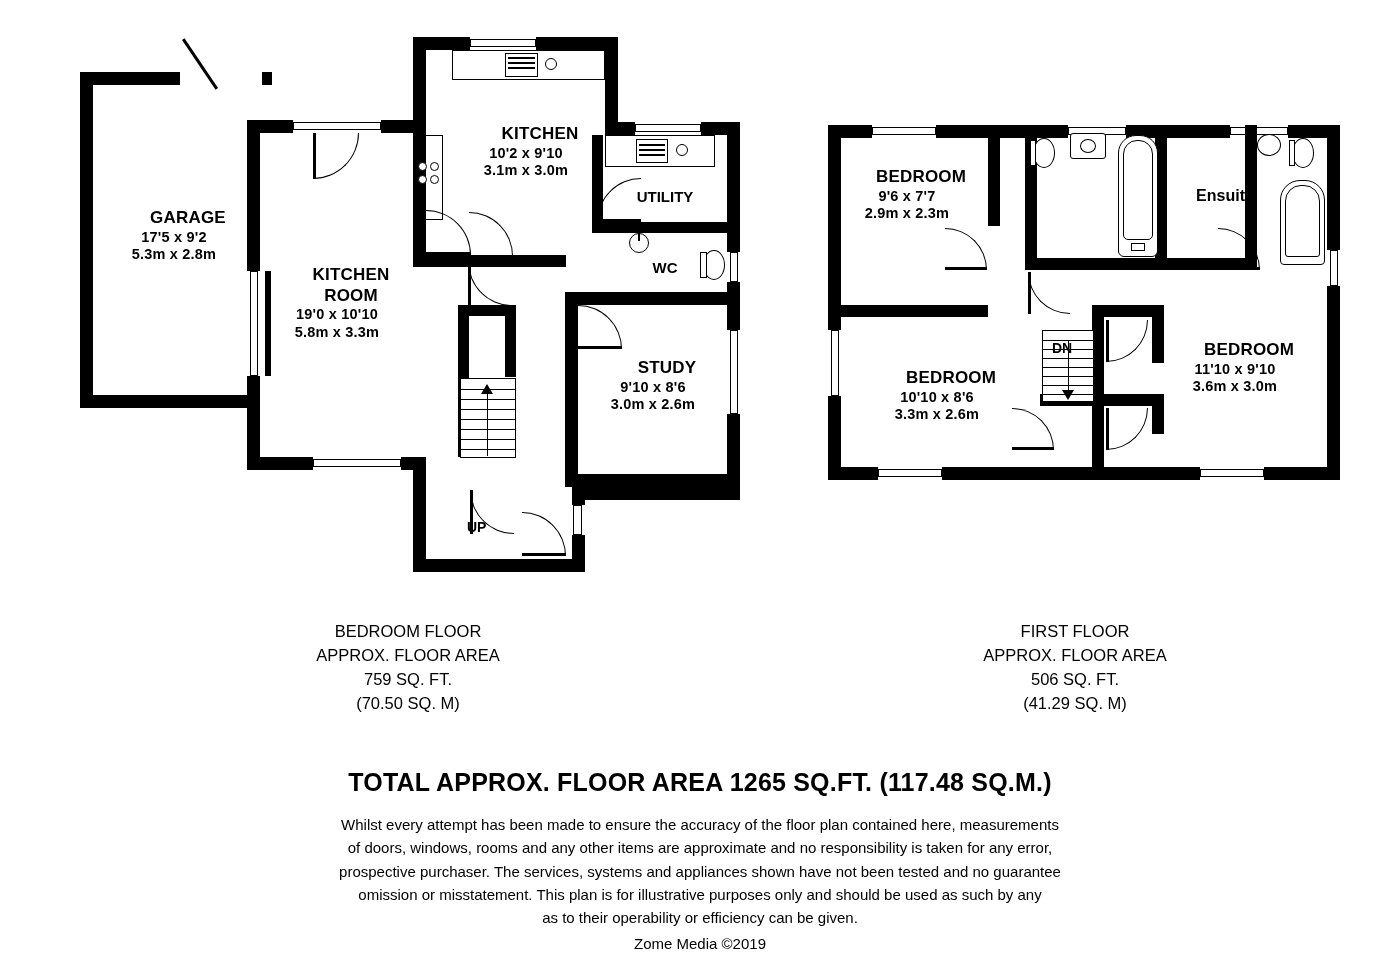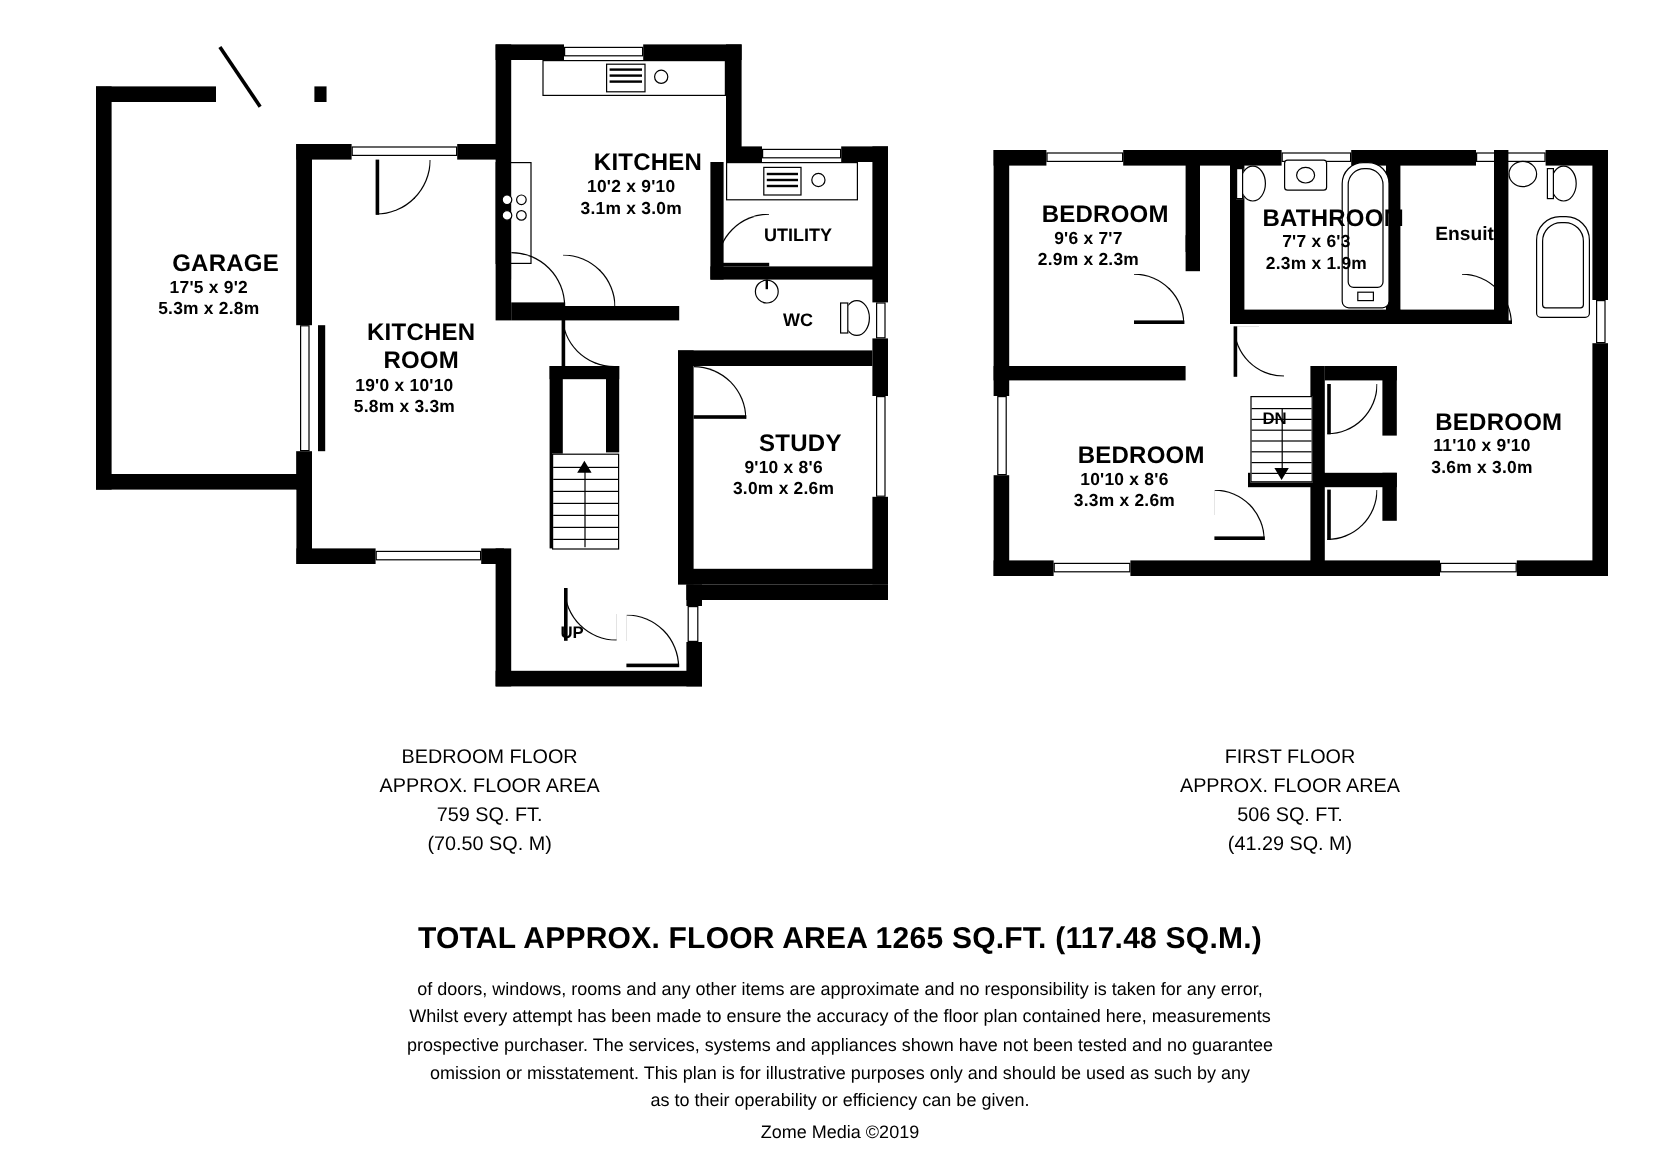--- a/index.html
+++ b/index.html
@@ -36,21 +36,21 @@
   
   .room-label {
     position: absolute;
     text-align: center;
     line-height: 1.22;
     font-weight: bold;
     font-size: 15px;
     letter-spacing: 0.2px;
     white-space: nowrap;
   }
-  .room-label .nm { font-size: 20px; padding-left: 28px; }
+  .room-label .nm { font-size: 17px; padding-left: 28px; }
   .room-label .dim { font-size: 14.5px; }
   .small-label {
     position: absolute;
     text-align: center;
     font-weight: bold;
     font-size: 15px;
     white-space: nowrap;
   }
   .stair-label {
     position: absolute;
@@ -363,25 +363,20 @@
 
   <div class="door" style="left:306px; top:408px; width:42px; height:42px; border-top:none; border-left:none; border-radius:0 0 42px 0;"></div>
   <div class="wall" style="left:306px; top:408px; width:3px; height:42px;"></div>
 
   <div class="room-label" style="left:12px; top:167px; width:190px;">
     <div class="nm">BEDROOM</div>
     <div class="dim">9'6 x 7'7</div>
     <div class="dim">2.9m x 2.3m</div>
   </div>
 
-  <div class="room-label" style="left:202px; top:170px; width:190px;">
-    <div class="nm">BATHROOM</div>
-    <div class="dim">7'7 x 6'3</div>
-    <div class="dim">2.3m x 1.9m</div>
-  </div>
 
   <div class="small-label" style="left:365px; top:187px; width:120px; font-size:16px;">Ensuite</div>
 
   <div class="room-label" style="left:42px; top:368px; width:190px;">
     <div class="nm">BEDROOM</div>
     <div class="dim">10'10 x 8'6</div>
     <div class="dim">3.3m x 2.6m</div>
   </div>
 
   <div class="room-label" style="left:340px; top:340px; width:190px;">
@@ -401,20 +396,20 @@
 <div class="floor-caption" style="left:930px; top:620px; width:290px;">
   <div>FIRST FLOOR</div>
   <div>APPROX. FLOOR AREA</div>
   <div>506 SQ. FT.</div>
   <div>(41.29 SQ. M)</div>
 </div>
 
 <div class="total-line" style="top:768px;">TOTAL APPROX. FLOOR AREA 1265 SQ.FT. (117.48 SQ.M.)</div>
 
 <div class="disclaimer" style="top:813px;">
+  <div>Whilst every attempt has been made to ensure the accuracy of the floor plan contained here, measurements</div>
   <div>of doors, windows, rooms and any other items are approximate and no responsibility is taken for any error,</div>
-  <div>Whilst every attempt has been made to ensure the accuracy of the floor plan contained here, measurements</div>
   <div>prospective purchaser. The services, systems and appliances shown have not been tested and no guarantee</div>
   <div>omission or misstatement. This plan is for illustrative purposes only and should be used as such by any</div>
   <div>as to their operability or efficiency can be given.</div>
 </div>
 
 <div class="credit" style="top:935px;">Zome Media ©2019</div>
 
 </body></html>

